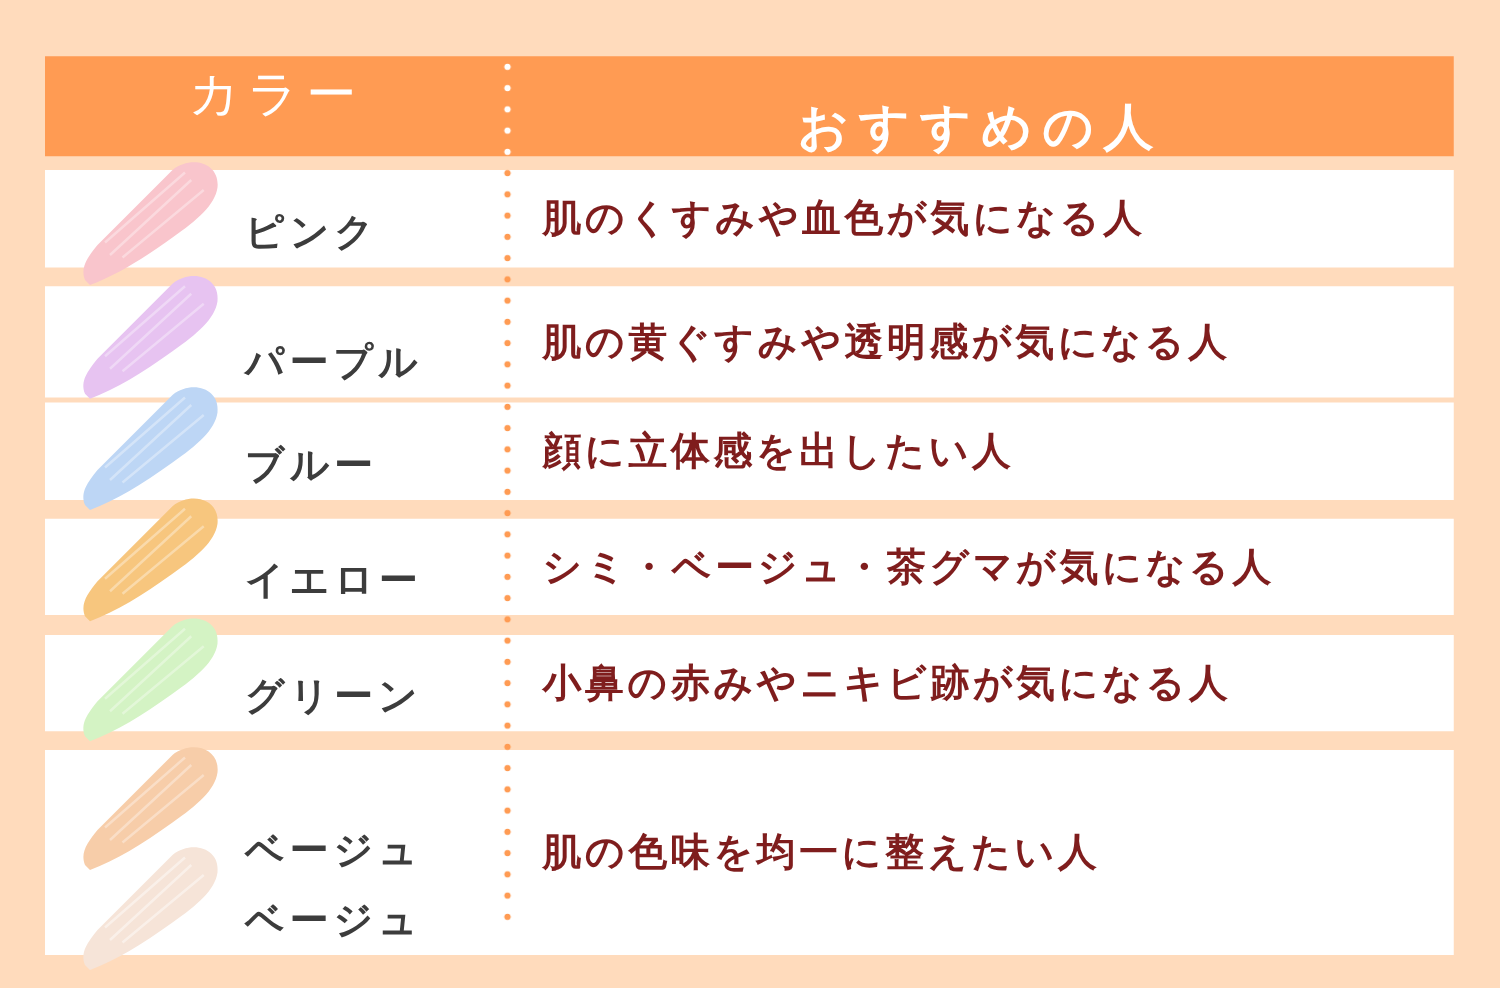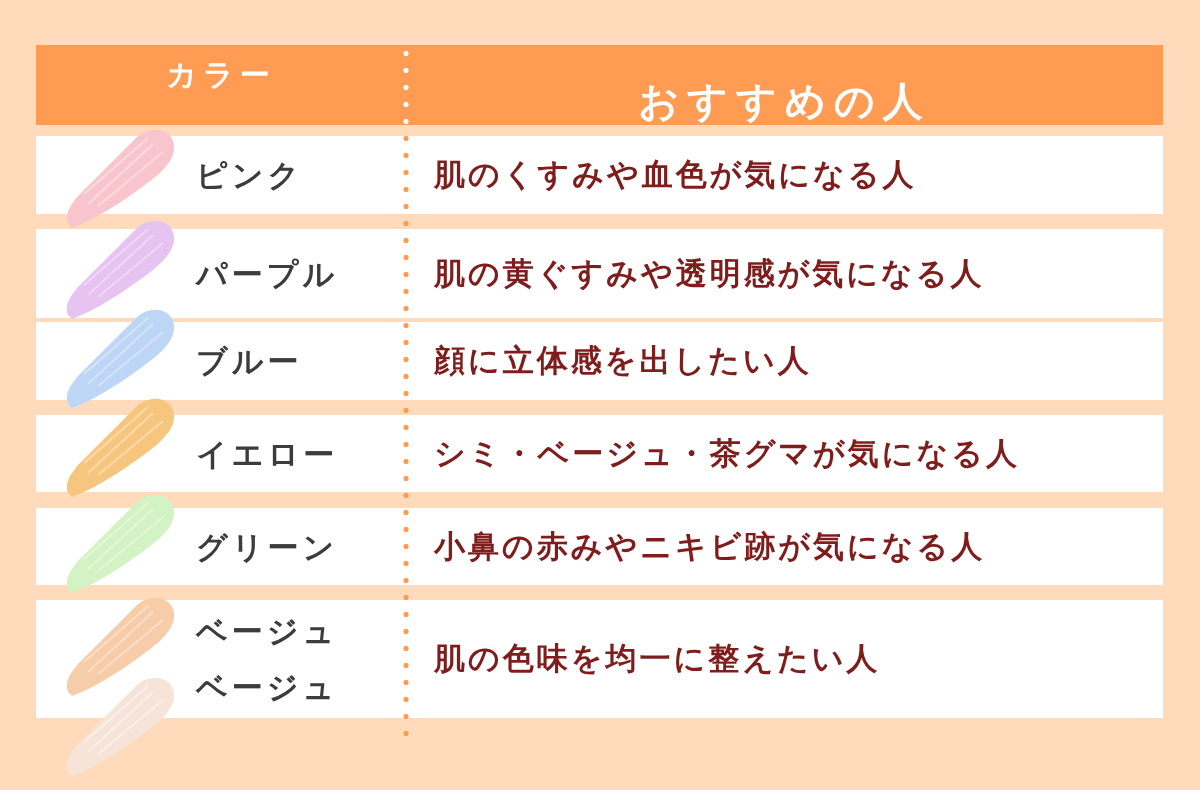--- a/index.html
+++ b/index.html
@@ -7,31 +7,31 @@
       width: 1200px; height: 790px; background: #FFDBBC; position: relative; overflow: hidden;
       font-family: "DejaVu Sans", "Liberation Sans", sans-serif;
     }
     .table { position: absolute; left: 36px; top: 45px; width: 1127px; }
     .header {
       position: absolute; left: 0; top: 0; width: 1127px; height: 80px; background: #FF9B53;
     }
     .header .h-color {
       position: absolute; left: 0; top: 0; width: 370px; height: 60px;
       display: flex; align-items: center; justify-content: center;
-      color: #fff; font-size: 30px; font-weight: bold; letter-spacing: 6px;
+      color: #fff; font-size: 40px; font-weight: normal; letter-spacing: 6px;
     }
     .header .h-rec {
       position: absolute; left: 370px; top: 0; width: 757px; height: 80px;
       display: flex; align-items: center; justify-content: center;
       color: #fff; font-size: 40px; font-weight: bold; letter-spacing: 8px; margin-top: 16px;
     }
     .row { position: absolute; left: 0; width: 1127px; background: #fff; }
     .row .label {
       position: absolute; left: 160px; top: 0; height: 100%;
-      display: flex; flex-direction: column; justify-content: center;
+      display: flex; flex-direction: column; justify-content: flex-end;
       color: #3c3c3c; font-size: 31px; font-weight: bold; letter-spacing: 4px; line-height: 56px;
     }
     .row .desc {
       position: absolute; left: 398px; top: 0; height: 100%;
       display: flex; align-items: center;
       color: #7f1d1d; font-size: 31px; font-weight: bold; letter-spacing: 3px;
       white-space: nowrap;
     }
     .divider {
       position: absolute; left: 403px; top: 45px; width: 6px; height: 700px;
@@ -77,21 +77,21 @@
         <span>イエロー</span>
       </div>
     <div class="desc">シミ・ベージュ・茶グマが気になる人</div>
   </div>
   <div class="row" style="top:463px;height:77px;">
     <div class="label">
         <span>グリーン</span>
       </div>
     <div class="desc">小鼻の赤みやニキビ跡が気になる人</div>
   </div>
-  <div class="row" style="top:555px;height:118px;">
+  <div class="row" style="top:555px;height:164px;">
     <div class="label">
       <span>ベージュ</span>
       <span>ベージュ</span>
     </div>
     <div class="desc">肌の色味を均一に整えたい人</div>
   </div>
 </div>
 
 <div class="divider"></div>
 <div class="divider-head"></div>

